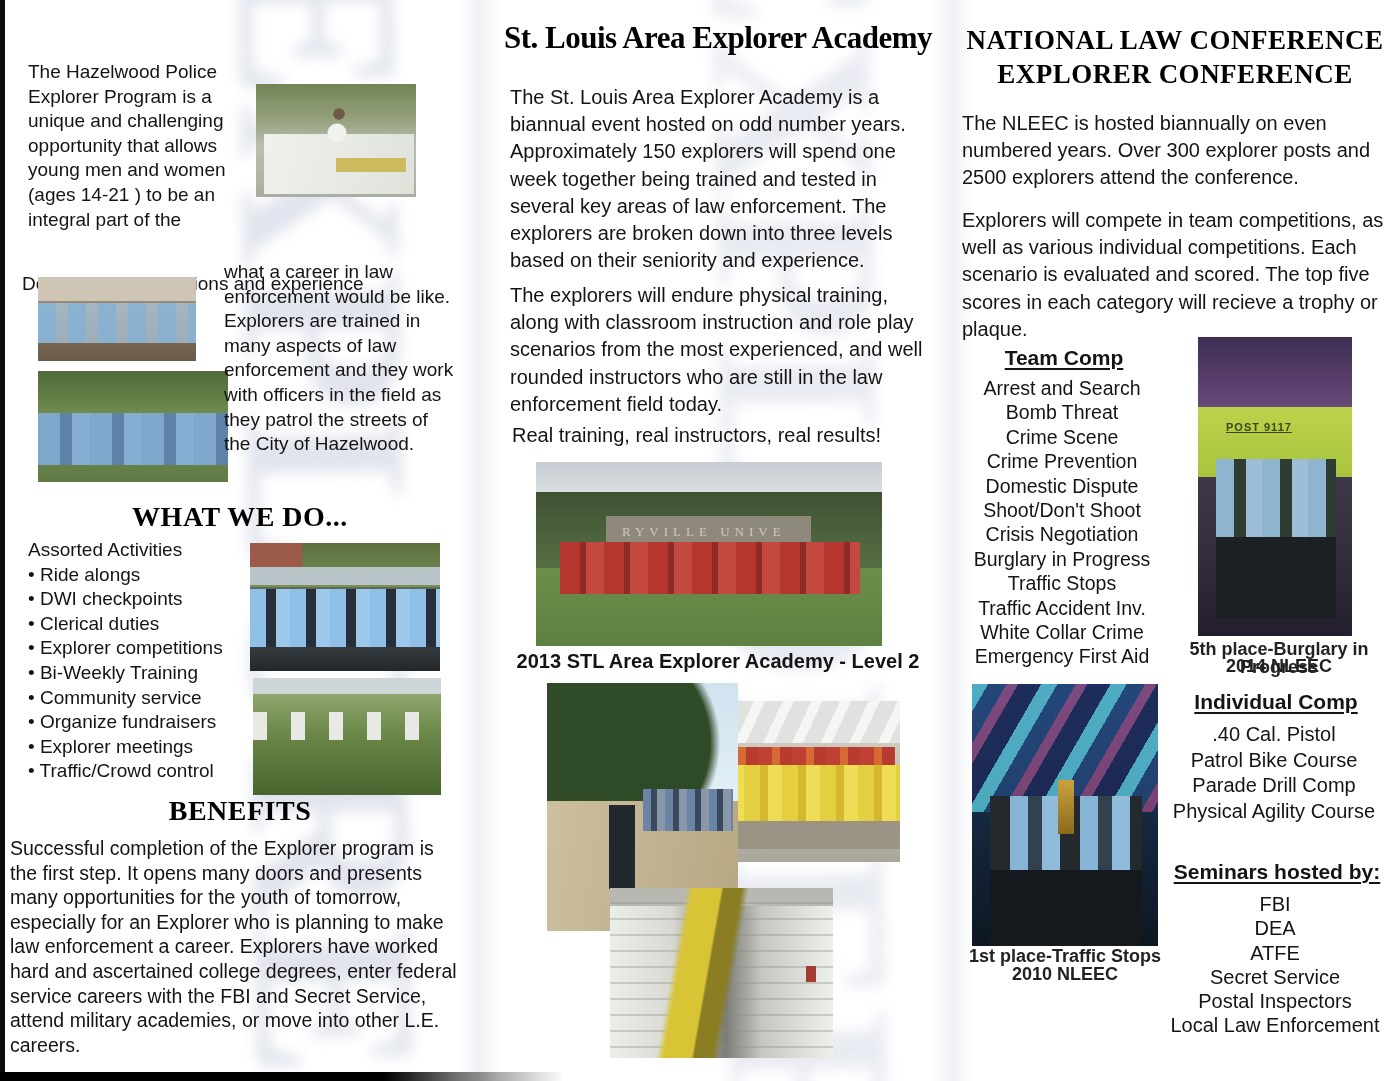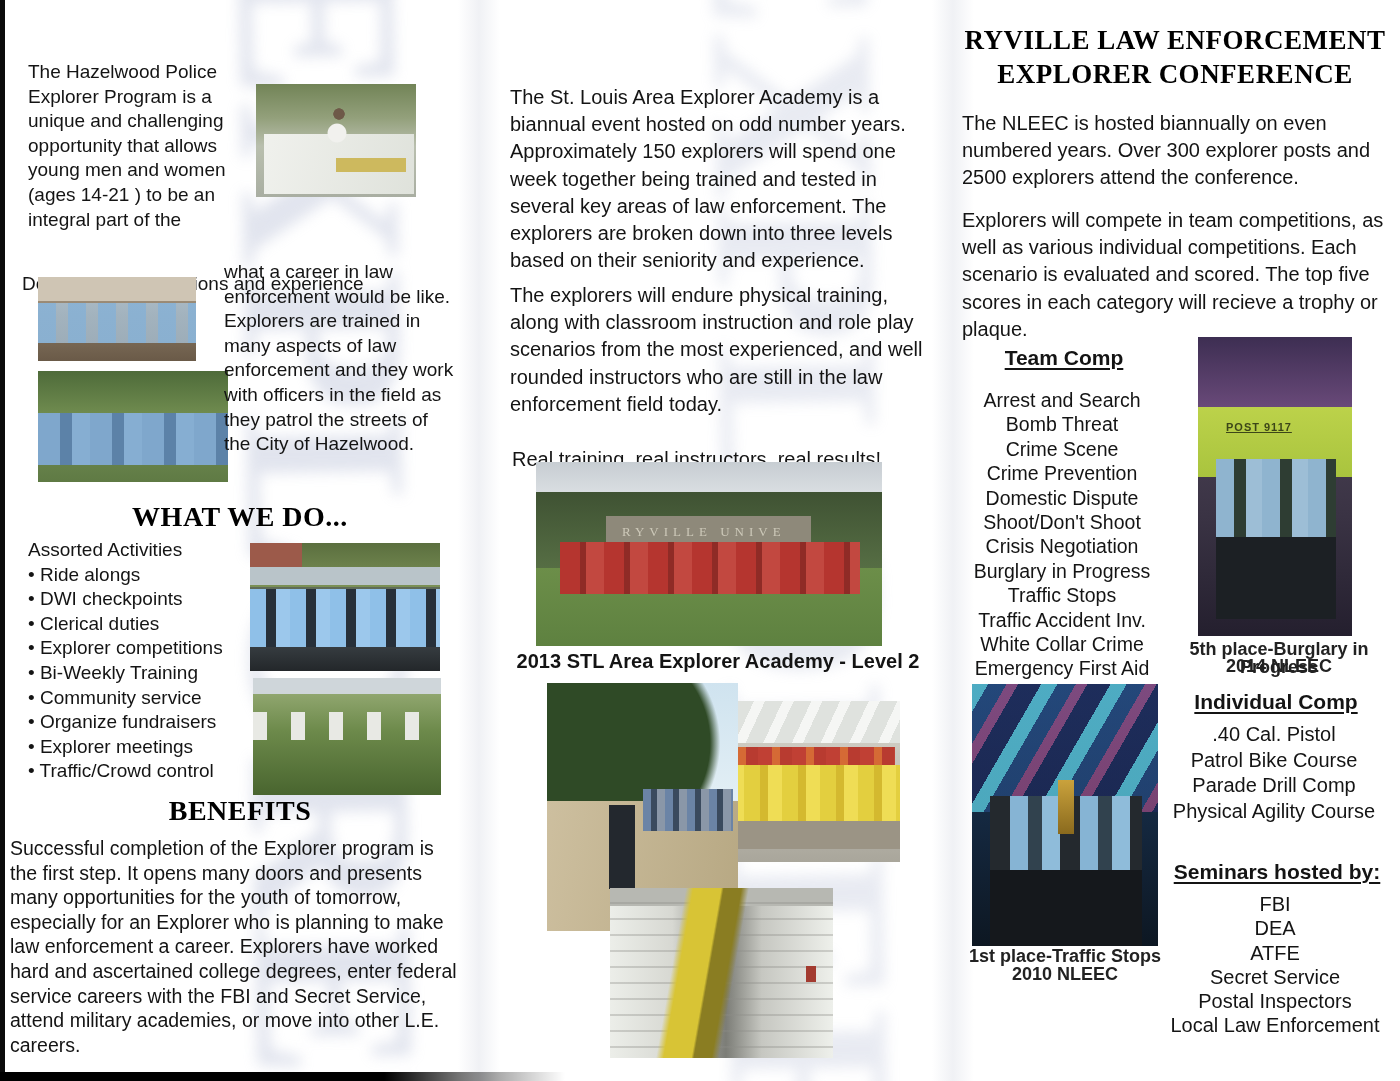--- a/index.html
+++ b/index.html
@@ -144,47 +144,48 @@
     </ul>
   </div>
 
   <div class="ph ph-grouppose" style="left:250px;top:543px;width:190px;height:128px;"></div>
   <div class="ph ph-gardening" style="left:253px;top:678px;width:188px;height:117px;"></div>
 
   <div class="abs h-stencil" style="left:20px;top:796px;width:440px;font-size:28px;">BENEFITS</div>
 
   <div class="abs body195" style="left:10px;top:836px;width:452px;">Successful completion of the Explorer program is the first step. It opens many doors and presents many opportunities for the youth of tomorrow, especially for an Explorer who is planning to make law enforcement a career. Explorers have worked hard and ascertained college degrees, enter federal service careers with the FBI and Secret Service, attend military academies, or move into other L.E. careers.</div>
 
+  <div class="abs h-stencil" style="left:490px;top:22px;width:456px;font-size:31px;letter-spacing:-0.5px;">St. Louis Area Explorer Academy</div>
 
   <div class="abs body20" style="left:510px;top:84px;width:424px;">The St. Louis Area Explorer Academy is a biannual event hosted on odd number years. Approximately 150 explorers will spend one week together being trained and tested in several key areas of law enforcement. The explorers are broken down into three levels based on their seniority and experience.</div>
 
   <div class="abs body20" style="left:510px;top:282px;width:424px;">The explorers will endure physical training, along with classroom instruction and role play scenarios from the most experienced, and well rounded instructors who are still in the law enforcement field today.</div>
 
-  <div class="abs body20" style="left:512px;top:446px;width:424px;">Real training, real instructors, real results!</div>
+  <div class="abs body20" style="left:512px;top:422px;width:424px;">Real training, real instructors, real results!</div>
 
   <div class="ph ph-academy" style="left:536px;top:462px;width:346px;height:184px;">
     <span class="sign-text">RYVILLE UNIVE</span>
   </div>
 
   <div class="abs cap-big" style="left:490px;top:650px;width:456px;">2013 STL Area Explorer Academy - Level 2</div>
 
   <div class="ph ph-classwide" style="left:668px;top:701px;width:232px;height:161px;z-index:2;"></div>
   <div class="ph ph-walkway" style="left:547px;top:683px;width:191px;height:248px;z-index:3;"></div>
   <div class="ph ph-hallway" style="left:610px;top:888px;width:223px;height:170px;z-index:4;"></div>
 
-  <div class="abs h-stencil" style="left:955px;top:26px;width:440px;font-size:27px;">RYVILLE LAW ENFORCEMENT</div>
+  <div class="abs h-stencil" style="left:955px;top:26px;width:440px;font-size:27px;">NATIONAL LAW CONFERENCE</div>
   <div class="abs h-stencil" style="left:955px;top:60px;width:440px;font-size:27px;">EXPLORER CONFERENCE</div>
 
   <div class="abs body20" style="left:962px;top:110px;width:432px;">The NLEEC is hosted biannually on even numbered years. Over 300 explorer posts and 2500 explorers attend the conference.</div>
 
   <div class="abs body20" style="left:962px;top:207px;width:436px;">Explorers will compete in team competitions, as well as various individual competitions. Each scenario is evaluated and scored. The top five scores in each category will recieve a trophy or plaque.</div>
 
   <div class="abs sec-title" style="left:955px;top:346px;width:218px;">Team Comp</div>
 
-  <ul class="plain centered abs" style="left:948px;top:376px;width:228px;font-size:19.5px;line-height:24.4px;margin-top:12px;">
+  <ul class="plain centered abs" style="left:948px;top:376px;width:228px;font-size:19.5px;line-height:24.4px;">
     <li>Arrest and Search</li>
     <li>Bomb Threat</li>
     <li>Crime Scene</li>
     <li>Crime Prevention</li>
     <li>Domestic Dispute</li>
     <li>Shoot/Don't Shoot</li>
     <li>Crisis Negotiation</li>
     <li>Burglary in Progress</li>
     <li>Traffic Stops</li>
     <li>Traffic Accident Inv.</li>

